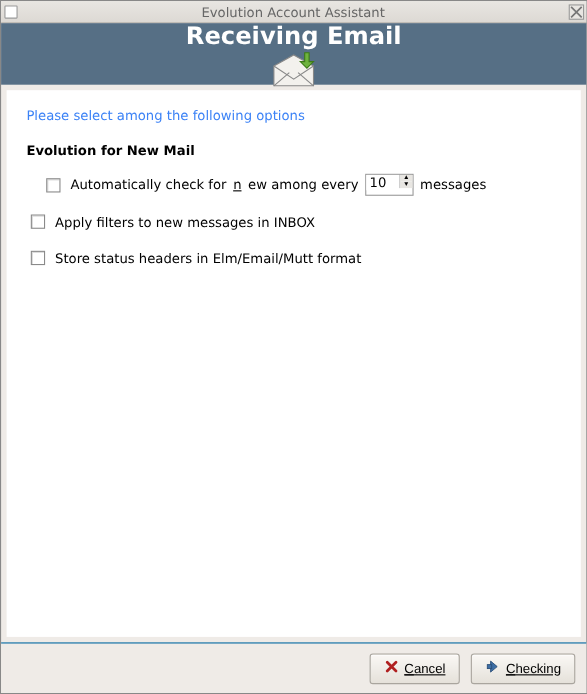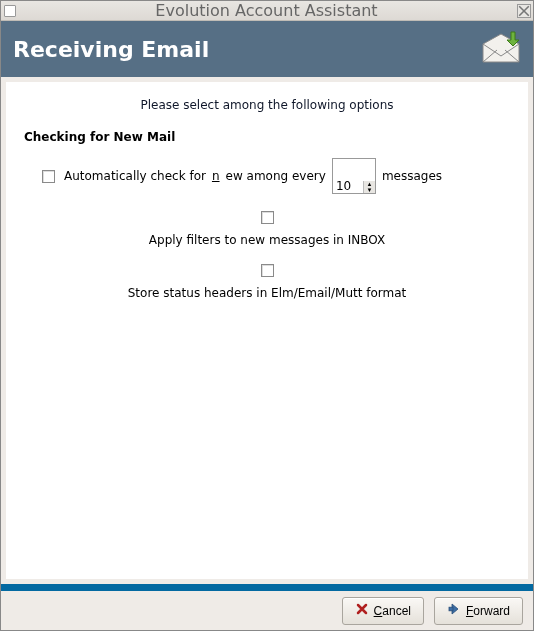--- a/index.html
+++ b/index.html
@@ -25,21 +25,21 @@
     background: linear-gradient(#e8e6e2, #ddd9d4);
     border-bottom: 1px solid #c0bcb6;
     display: flex;
     align-items: center;
     position: relative;
   }
   .titlebar .title-text {
     flex: 1;
     text-align: center;
     color: #666;
-    font-size: 16px;
+    font-size: 12px;
   }
   .title-icon-left {
     width: 12px;
     height: 12px;
     margin-left: 3px;
     border: 1px solid #999;
     background: #fff;
     border-radius: 1px;
   }
   .title-close {
@@ -54,70 +54,70 @@
     font-size: 10px;
     color: #666;
   }
   .header-band {
     height: 56px;
     background: #566f85;
     display: flex;
     align-items: center;
     padding: 0 12px;
     justify-content: space-between;
+    flex-direction: column;
   }
   .header-band h1 {
     margin: 0;
     color: #fff;
     font-size: 22px;
     font-weight: bold;
   }
   .mail-icon svg { width: 40px; height: 36px; }
   .content {
     flex: 1;
     background: #fff;
     margin: 5px;
     padding: 14px 18px;
     color: #000;
     overflow: hidden;
   }
   .instruction {
-    text-align: center;
+    text-align: left;
     margin: 2px 0 18px 0;
-    color: #0f172a;
+    color: #3b82f6;
   }
   .section-heading {
     font-weight: bold;
     margin-bottom: 14px;
   }
   .option-row {
     display: flex;
     align-items: center;
     gap: 6px;
     margin-bottom: 14px;
     margin-left: 14px;
   }
   .option-row.top-level {
     margin-left: 0;
-    flex-direction: column;
   }
   input[type="checkbox"].cb {
     width: 13px;
     height: 13px;
     appearance: none;
     border: 1px solid #8a8a8a;
     background: #fff;
     box-shadow: inset 1px 1px 0 #ddd;
   }
   .spin-wrap {
     display: inline-flex;
-    align-items: flex-end;
+    align-items: flex-start;
     border: 1px solid #999;
     background: #fff;
-    height: 36px;
+    height: 20px;
   }
   .spin-input {
     width: 30px;
     border: none;
     padding: 0 3px;
     font-size: 12px;
     font-family: inherit;
     outline: none;
   }
   .spin-buttons {
@@ -136,21 +136,22 @@
     cursor: pointer;
   }
   .button-bar {
     height: 46px;
     display: flex;
     align-items: center;
     justify-content: flex-end;
     gap: 10px;
     padding: 0 10px;
     background: #efebe7;
-    border-top: 7px solid #0369a1;
+    border-top: 1px solid #0369a1;
+    text-decoration: underline;
   }
   .btn {
     display: inline-flex;
     align-items: center;
     gap: 5px;
     height: 28px;
     padding: 0 12px;
     background: linear-gradient(#faf8f5, #e5e1da);
     border: 1px solid #a9a59e;
     border-radius: 3px;
@@ -186,21 +187,21 @@
         <polyline points="2,32 16,20" fill="none" stroke="#888" stroke-width="1"></polyline>
         <polyline points="38,32 24,20" fill="none" stroke="#888" stroke-width="1"></polyline>
         <path d="M30 2 L30 10 L26 10 L32 16 L38 10 L34 10 L34 2 Z" fill="#6eb33e" stroke="#3d7a18" stroke-width="1"></path>
       </svg>
     </span>
   </div>
 
   <div class="content">
     <div class="instruction">Please select among the following options</div>
 
-    <div class="section-heading">Checking for New Mail</div>
+    <div class="section-heading">Evolution for New Mail</div>
 
     <div class="option-row">
       <input type="checkbox" class="cb" style="">
       <span>Automatically check for </span>
         <span style="text-decoration:underline">n</span>
         <span>ew among every</span>
       <span class="spin-wrap">
         <input class="spin-input" value="10" style="">
         <span class="spin-buttons">
           <button>▲</button>
@@ -230,17 +231,17 @@
       </span>
       <span class="underline-first">Cancel</span>
     </button>
     <button class="btn">
       <span>
         <svg viewBox="0 0 14 14">
             <path d="M5 2 L11 7 L5 12 Z" fill="#3d6ea5" stroke="#2a4e78" stroke-width="0.8"></path>
             <rect x="2" y="5.2" width="4" height="3.6" fill="#3d6ea5" stroke="#2a4e78" stroke-width="0.8"></rect>
           </svg>
       </span>
-      <span class="underline-first">Forward</span>
+      <span class="underline-first">Checking</span>
     </button>
   </div>
 
 </div>
 
 </body></html>

